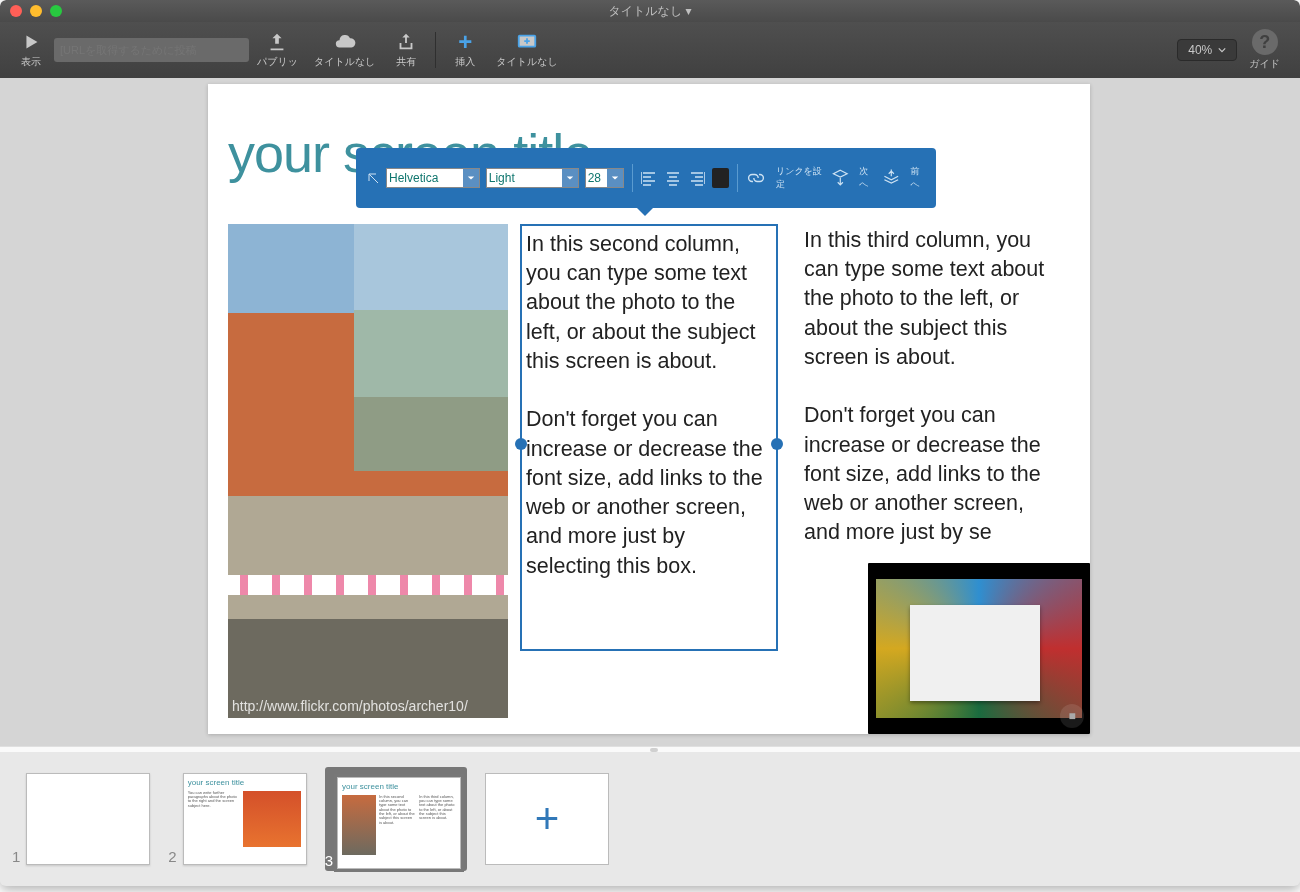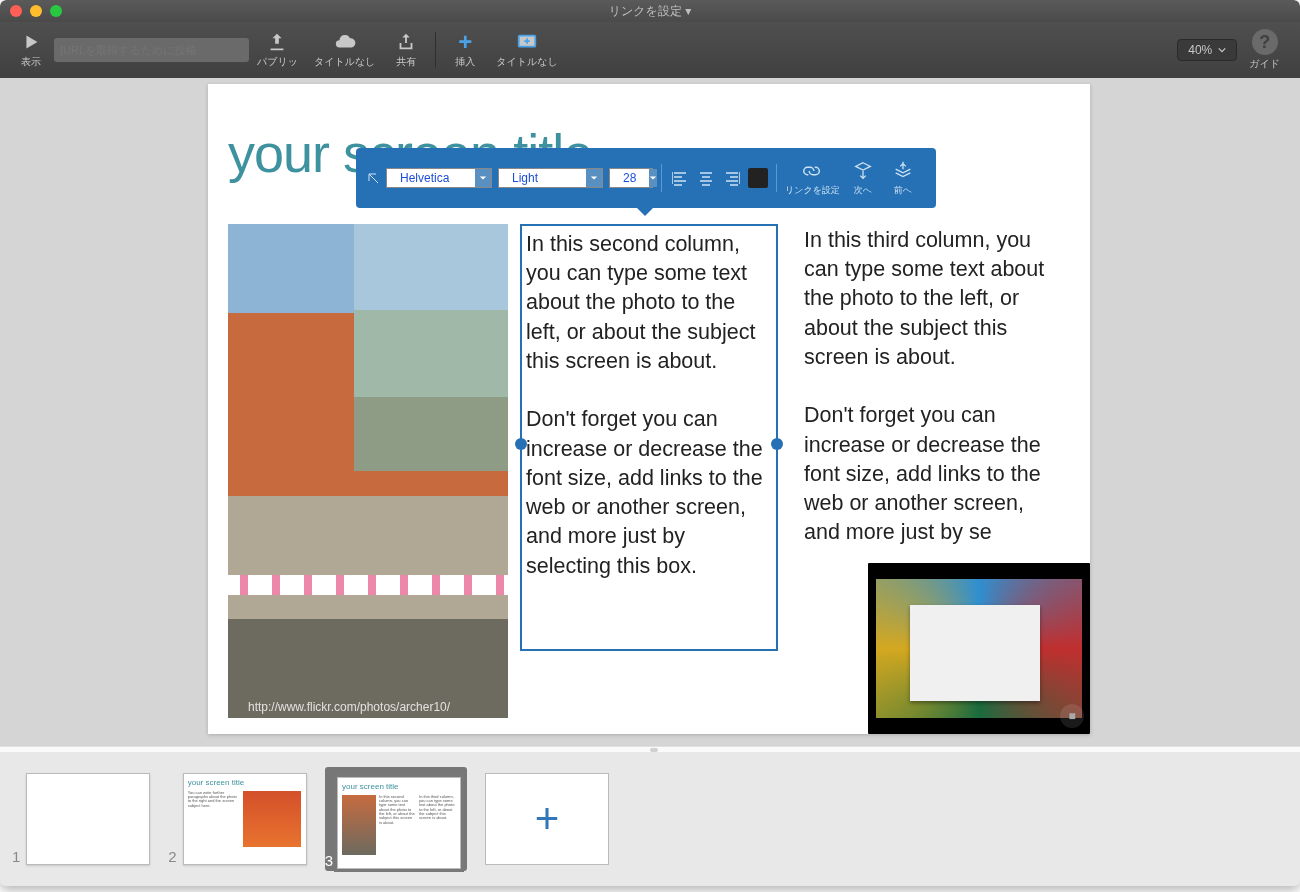--- a/index.html
+++ b/index.html
@@ -21,40 +21,40 @@
 .spacer{flex:1;}
 .zoom{ background:#3a3a3a; color:#c8c8c8; font-size:12px; padding:3px 10px; border-radius:4px; border:1px solid #2a2a2a; display:flex; align-items:center; gap:6px;}
 .qmark{ width:26px; height:26px; border-radius:50%; background:#6a6a6a; color:#404040; font-weight:bold; font-size:18px; display:flex; align-items:center; justify-content:center;}
 
 .canvas-area{ height: 668px; background:#d5d5d5; position:relative; overflow:hidden;}
 .page{ position:absolute; left:208px; top:6px; width:882px; height:650px; background:#fff; box-shadow:0 1px 4px rgba(0,0,0,0.2);}
 .page-title{ font-size:54px; color:#3e919e; font-weight:300; position:absolute; left:20px; top:38px; letter-spacing:-1px;}
 .photo{ position:absolute; left:20px; top:140px; width:280px; height:494px; background:linear-gradient(180deg,#8db4d4 0%,#8db4d4 18%,#c76b3f 18%,#c76b3f 55%,#b0a894 55%,#b0a894 80%,#6d6a5f 80%,#6d6a5f 100%);}
 .photo::before{content:"";position:absolute;left:45%;top:0;width:55%;height:50%;background:linear-gradient(180deg,#a8c6dc 0%,#a8c6dc 35%,#9fb8a8 35%,#9fb8a8 70%,#8f9c85 70%);}
 .photo::after{content:"";position:absolute;left:0;bottom:25%;width:100%;height:4%;background:repeating-linear-gradient(90deg,#fff 0 12px,#e8a 12px 20px,#fff 20px 32px);}
-.photo-credit{position:absolute;bottom:4px;left:20px;font-size:12px;color:rgba(255,255,255,0.8);text-align:right;}
+.photo-credit{position:absolute;bottom:4px;left:4px;font-size:14px;color:rgba(255,255,255,0.8);text-align:right;}
 .textcol{ position:absolute; width:250px; font-size:21.5px; line-height:1.36; color:#222; font-weight:300;}
 .col2{ left:312px; top:140px; border:2px solid #2671b5; padding:4px; width:258px; height:427px;}
 .col3{ left:596px; top:142px; }
 .selhandle{width:12px;height:12px;border-radius:50%;background:#2671b5;position:absolute;}
 .col2 .h1{left:-7px;top:50%;} .col2 .h2{right:-7px;top:50%;}
 
 .float-toolbar{ position:absolute; left:148px; top:64px; width:580px; height:60px; background:#2671b5; border-radius:4px; display:flex; align-items:center; padding:0 10px; gap:6px; color:#cde2f3; font-size:9px;}
 .float-toolbar::after{content:"";position:absolute;left:280px;bottom:-8px;width:0;height:0;border-left:9px solid transparent;border-right:9px solid transparent;border-top:9px solid #2671b5;}
 .ft-corner{width:14px;height:14px;}
 .ft-corner svg{width:14px;height:14px;stroke:#cde2f3;fill:none;}
 .ft-select{background:#fff;border:1px solid #888;font-size:12px;height:20px;display:flex;align-items:center;position:relative;}
-.ft-select .val{padding:0 13px;flex:1;color:#1d4ed8;}
+.ft-select .val{padding:0 2px;flex:1;color:#0f766e;}
 .ft-select .ar{width:16px;height:100%;background:#5a8fc2;display:flex;align-items:center;justify-content:center;}
 .ft-select .ar svg{width:8px;height:8px;fill:#fff;}
 .ft-sep{width:1px;height:28px;background:#5a9bd0;margin:0 2px;}
 .ft-icon{width:20px;height:20px;display:flex;align-items:center;justify-content:center;}
 .ft-icon svg{fill:#cde2f3;}
 .ft-swatch{width:20px;height:20px;background:#222;border-radius:2px;}
-.ft-grp{display:flex;flex-direction:column;align-items:center;gap:2px;min-width:46px;}
+.ft-grp{display:flex;flex-direction:row;align-items:center;gap:9px;min-width:46px;}
 .ft-grp svg{width:24px;height:22px;fill:none;stroke:#cde2f3;}
 
 .pip{position:absolute;right:0;bottom:0;width:222px;height:171px;background:#000;border-radius:1px;}
 .pip-inner{position:absolute;left:8px;right:8px;top:16px;bottom:16px;background:conic-gradient(from 180deg,#1a6b3f,#d4a820,#2f8fd0,#c02f2f,#1a6b3f);}
 .pip-win{position:absolute;left:42px;top:42px;width:130px;height:96px;background:#f0f0f0;box-shadow:0 2px 4px rgba(0,0,0,0.4);}
 .pip-rec{position:absolute;right:6px;bottom:6px;width:24px;height:24px;border-radius:50%;background:rgba(255,255,255,0.1);display:flex;align-items:center;justify-content:center;color:#aaa;font-size:12px;}
 
 .scrolltrack{height:6px;background:#fafafa;border-top:1px solid #e0e0e0;position:relative;}
 .scrolltrack::after{content:"";position:absolute;left:50%;width:8px;height:4px;top:1px;background:#d0d0d0;border-radius:2px;}
 
@@ -74,21 +74,21 @@
 <body>
 
 <div class="window">
 
   <div class="titlebar">
     <div class="traffic">
       <div class="dot red"></div>
       <div class="dot yellow"></div>
       <div class="dot green"></div>
     </div>
-    <div class="titletext">リンクを設定 ▾</div>
+    <div class="titletext">タイトルなし ▾</div>
   </div>
 
   <div class="toolbar">
     <div class="tbtn">
       <div class="ticon">
           <svg viewBox="0 0 24 24">
             <path d="M7 5v14l12-7z"></path>
           </svg>
         </div>
       <span>表示</span>

